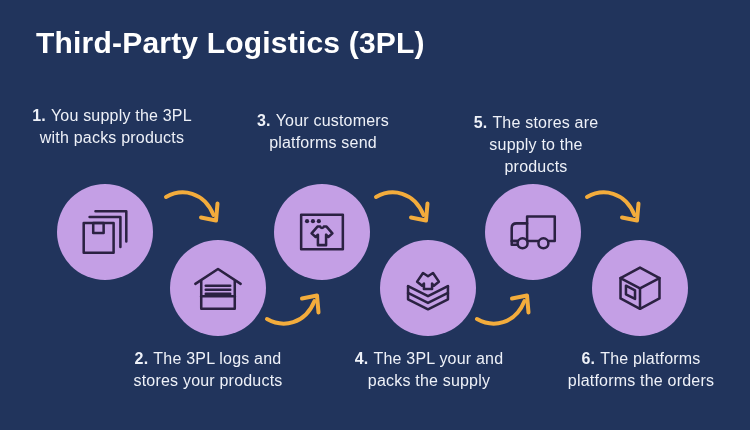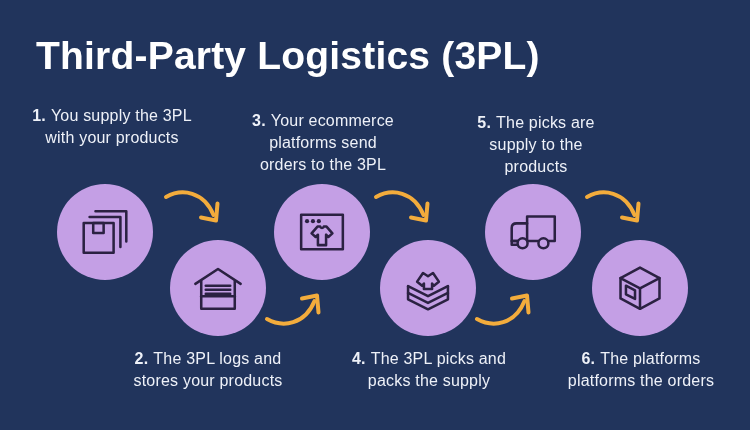--- a/index.html
+++ b/index.html
@@ -2,22 +2,22 @@
 <html style="--background: #21345c; --circle: #c49fe5; --arrow: #f3ac3c; --icon_stroke: #2b2142; --title_text: #ffffff; --body_text: #eef1f8;"><head>
 <meta charset="utf-8">
 <style>
   html,body { margin:0; padding:0; }
   .canvas {
     position:relative; width:750px; height:430px; overflow:hidden;
     background: var(--background, #21345c);
     font-family: "Liberation Sans", sans-serif;
   }
   .title {
-    position:absolute; left:36px; top:36px; margin:0;
-    font-size:39px; line-height:1; font-weight:700;
+    position:absolute; left:36px; top:28px; margin:0;
+    font-size:30px; line-height:1; font-weight:700;
     color: var(--title_text, #ffffff); letter-spacing:0.2px;
   }
   .circle {
     position:absolute; width:96px; height:96px; border-radius:50%;
     background: var(--circle, #c49fe5);
     display:flex; align-items:center; justify-content:center;
   }
   .circle svg { width:58px; height:58px; display:block; }
   .icon { color: var(--icon_stroke, #2b2142); }
   .icon path, .icon rect, .icon circle, .icon line {
@@ -126,41 +126,40 @@
     <path d="M4,11 C20,2 42,5.5 51.5,29"></path>
     <path d="M39,31.5 L54,34.5 L55.5,17.5"></path>
   </svg>
   <svg class="arrow a5" viewBox="0 0 60 42">
     <path d="M4,11 C20,2 42,5.5 51.5,29"></path>
     <path d="M39,31.5 L54,34.5 L55.5,17.5"></path>
   </svg>
 
   <div class="label l1">
     <div class="line"><span class="num">1.</span><span>You supply the 3PL</span></div>
-    <div class="line"><span>with your products</span></div>
+    <div class="line"><span>with packs products</span></div>
   </div>
 
   <div class="label l2">
     <div class="line"><span class="num">2.</span><span>The 3PL logs and</span></div>
     <div class="line"><span>stores your products</span></div>
   </div>
 
   <div class="label l3">
-    <div class="line"><span class="num">3.</span><span>Your ecommerce</span></div>
+    <div class="line"><span class="num">3.</span><span>Your customers</span></div>
     <div class="line"><span>platforms send</span></div>
-    <div class="line"><span>orders to the 3PL</span></div>
   </div>
 
   <div class="label l4">
-    <div class="line"><span class="num">4.</span><span>The 3PL picks and</span></div>
+    <div class="line"><span class="num">4.</span><span>The 3PL your and</span></div>
     <div class="line"><span>packs the supply</span></div>
   </div>
 
   <div class="label l5">
-    <div class="line"><span class="num">5.</span><span>The picks are</span></div>
+    <div class="line"><span class="num">5.</span><span>The stores are</span></div>
     <div class="line"><span>supply to the</span></div>
     <div class="line"><span>products</span></div>
   </div>
 
   <div class="label l6">
     <div class="line"><span class="num">6.</span><span>The platforms</span></div>
     <div class="line"><span>platforms the orders</span></div>
   </div>
 
 </div>

